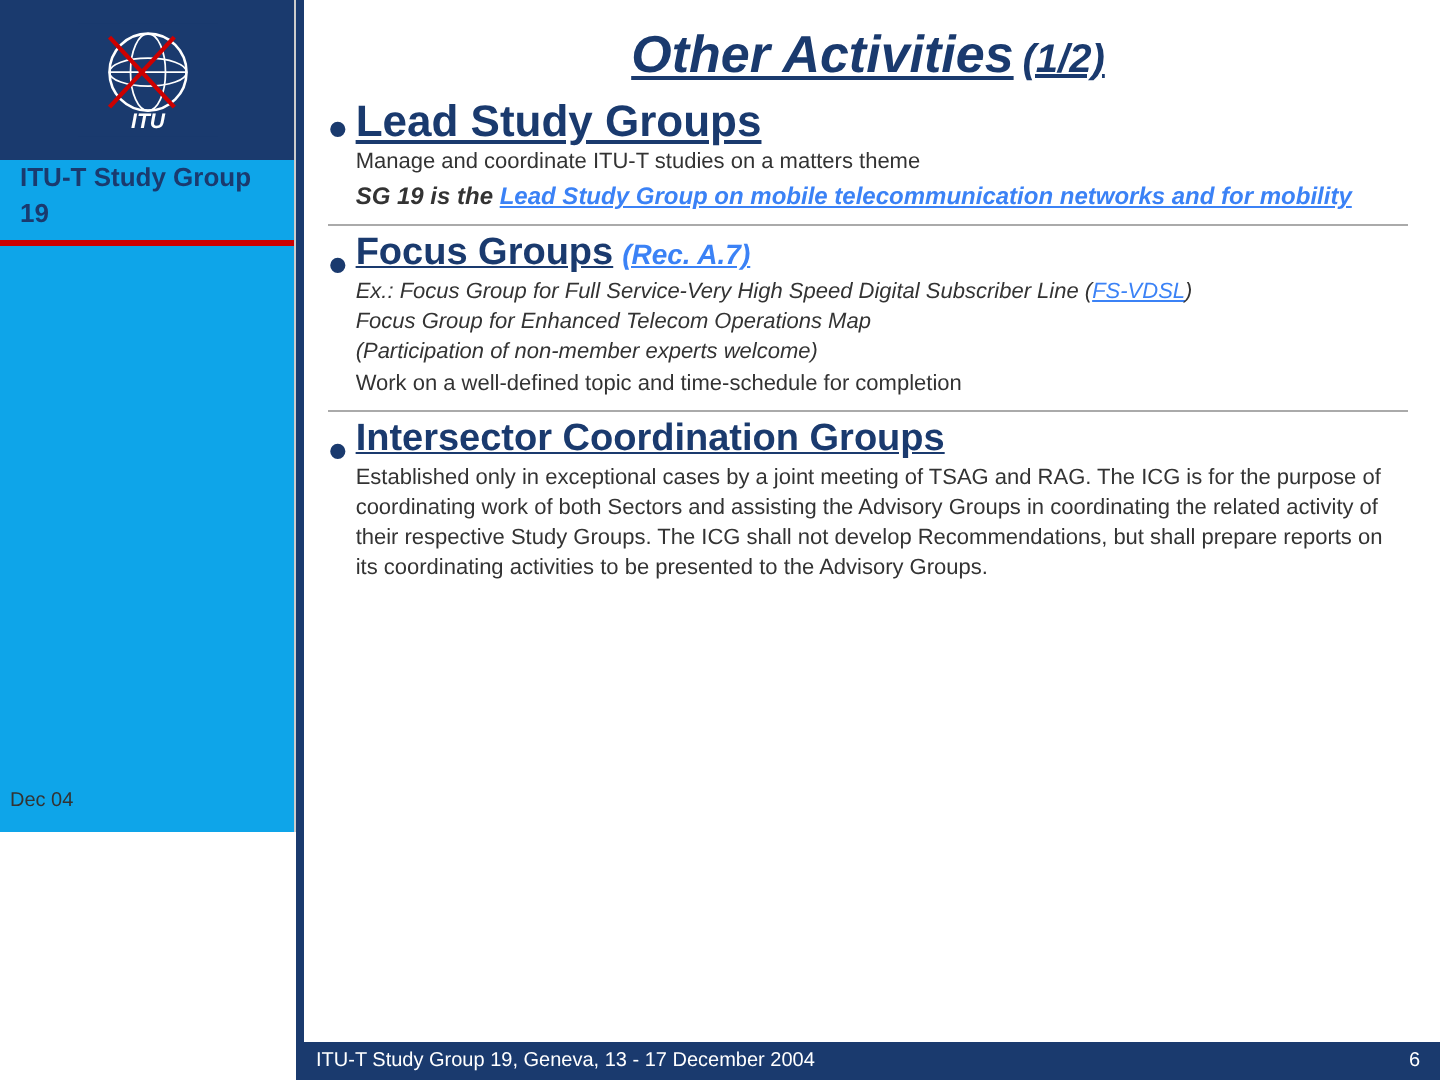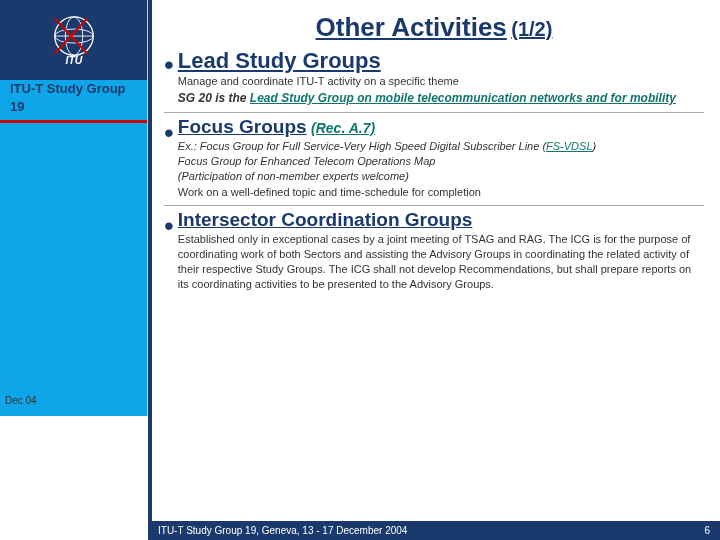--- a/index.html
+++ b/index.html
@@ -66,20 +66,21 @@
       right: 0;
       bottom: 0;
       padding: 12px 16px 8px 16px;
       overflow: hidden;
     }
 
     
     .page-header {
       text-align: center;
       margin-bottom: 6px;
+      font-style: italic;
     }
 
     .page-title {
       font-size: 26px;
       font-weight: bold;
       color: #1a3a6e;
       text-decoration: underline;
     }
 
     
@@ -122,21 +123,21 @@
     }
 
     .italic-bold {
       font-style: italic;
       font-weight: bold;
       font-size: 12px;
     }
 
     .italic-bold a, .underline-link {
       text-decoration: underline;
-      color: #0f766e;
+      color: #3b82f6;
     }
 
     .italic-text {
       font-style: italic;
       font-size: 11px;
     }
 
     
     .footer-bar {
       position: absolute;
@@ -208,23 +209,23 @@
 
   <div class="page-header">
     <span class="page-title">Other Activities</span>
     <span class="page-title" style="font-size:20px; text-decoration:none;"> </span><span class="page-title" style="font-size:20px;">(1/2)</span>
   </div>
 
   <div class="bullet-section">
     <div class="bullet-dot">•</div>
     <div class="section-content">
       <div class="section-heading">Lead Study Groups</div>
-      <div class="section-sub">Manage and coordinate ITU-T activity on a specific theme</div>
+      <div class="section-sub">Manage and coordinate ITU-T studies on a matters theme</div>
       <div class="section-sub italic-bold">
-        <span>SG 20  is the </span><span class="underline-link">Lead Study Group on mobile telecommunication networks and for mobility</span>
+        <span>SG 19  is the </span><span class="underline-link">Lead Study Group on mobile telecommunication networks and for mobility</span>
       </div>
     </div>
   </div>
 
   <hr class="divider-line">
 
   <div class="bullet-section">
     <div class="bullet-dot">•</div>
     <div class="section-content">
       <div>

